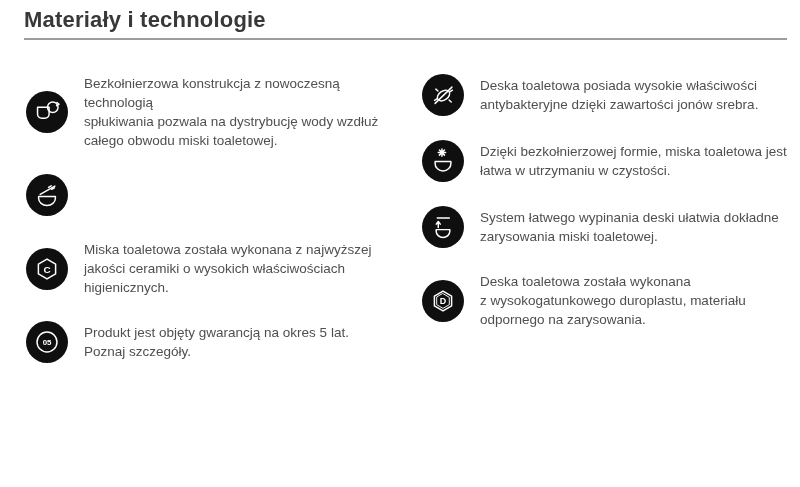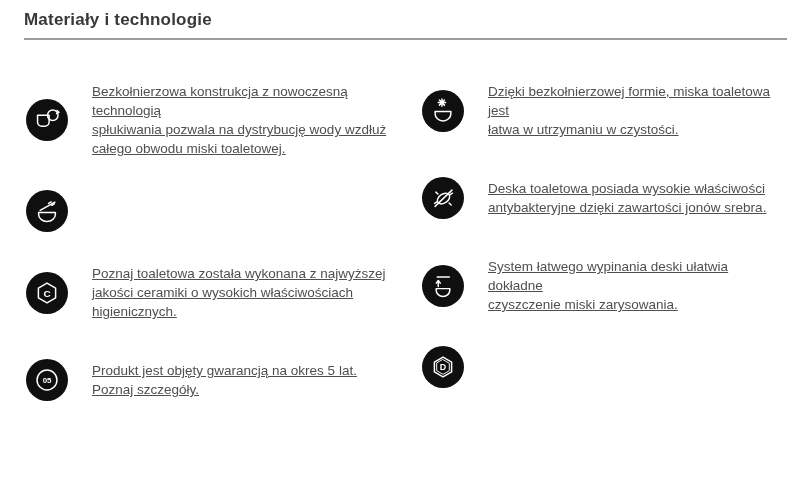--- a/index.html
+++ b/index.html
@@ -3,41 +3,40 @@
 <meta charset="utf-8">
 <style>
   html,body { margin:0; padding:0; background:#ffffff; }
   body {
     width:800px; height:487px; overflow:hidden;
     font-family:"Liberation Sans","DejaVu Sans",sans-serif;
     -webkit-font-smoothing:antialiased;
   }
   .page { padding:10px 13px 0 24px; }
   .page-title {
-    margin:0; font-size:17px; font-weight:600; color:#383838;
+    margin:0; font-size:22px; font-weight:600; color:#383838;
     letter-spacing:.2px; line-height:20px;
   }
   .divider {
     border:none; border-top:2px solid #9c9c9c;
     margin:8px 0 0 0; width:100%;
   }
   .cols { display:flex; margin-top:34px; margin-left:2px; }
   .col-left { width:370px; flex:0 0 370px; }
   .col-right { margin-left:26px; flex:1; min-width:0; }
   .item {
     display:flex; align-items:center; gap:16px;
     margin-bottom:24px; min-height:42px;
   }
   .icon { flex:0 0 42px; width:42px; height:42px; display:block; }
   .icon svg { display:block; }
   .txt {
-    margin:8px; flex:1; min-width:0;
+    margin:0; flex:1; min-width:0;
     font-size:13.5px; line-height:19px; color:#4f4f4f;
     white-space:pre-line;
-    text-decoration:underline;
   }
 </style>
 </head>
 <body>
 
 <div class="page">
   <h2 class="page-title">Materiały i technologie</h2>
   <hr class="divider">
   <div class="cols">
     <div class="col-left" id="col-left">
@@ -71,21 +70,21 @@
         <div class="item">
           <span class="icon">
             <svg viewBox="0 0 40 40" width="42" height="42" aria-hidden="true">
               <circle cx="20" cy="20" r="20" fill="#0f0f0f"></circle>
               <g fill="none" stroke="#ffffff" stroke-width="1.4" stroke-linecap="round" stroke-linejoin="round">
                 <path d="M20,10.5 L28.2,15.25 V24.75 L20,29.5 L11.8,24.75 V15.25 Z"></path>
                 <text x="20" y="23.6" text-anchor="middle" stroke="none" fill="#ffffff" font-family="Liberation Sans, sans-serif" font-weight="bold" font-size="9.5">C</text>
               </g>
             </svg>
           </span>
-          <p class="txt">Poznaj toaletowa została wykonana z najwyższej
+          <p class="txt">Miska toaletowa została wykonana z najwyższej
 jakości ceramiki o wysokich właściwościach
 higienicznych.</p>
         </div>
         <div class="item">
           <span class="icon">
             <svg viewBox="0 0 40 40" width="42" height="42" aria-hidden="true">
               <circle cx="20" cy="20" r="20" fill="#0f0f0f"></circle>
               <g fill="none" stroke="#ffffff" stroke-width="1.4" stroke-linecap="round" stroke-linejoin="round">
                 <circle cx="20" cy="20" r="9.5"></circle>
                 <text x="20" y="22.8" text-anchor="middle" stroke="none" fill="#ffffff" font-family="Liberation Sans, sans-serif" font-weight="bold" font-size="7.5">05</text>
@@ -95,63 +94,66 @@
           <p class="txt">Produkt jest objęty gwarancją na okres 5 lat.
 Poznaj szczegóły.</p>
         </div>
       </div>
     <div class="col-right" id="col-right">
         <div class="item">
           <span class="icon">
             <svg viewBox="0 0 40 40" width="42" height="42" aria-hidden="true">
               <circle cx="20" cy="20" r="20" fill="#0f0f0f"></circle>
               <g fill="none" stroke="#ffffff" stroke-width="1.4" stroke-linecap="round" stroke-linejoin="round">
-                <path d="M19,8.5 v7 M15.5,12 h7 M16.6,9.6 l4.8,4.8 M21.4,9.6 l-4.8,4.8"></path>
-                <path d="M12.5,20.5 h15 v2 a7.5,7 0 0 1 -15,0 z"></path>
-              </g>
-            </svg>
-          </span>
-          <p class="txt">Dzięki bezkołnierzowej formie, miska toaletowa jest
-łatwa w utrzymaniu w czystości.</p>
-        </div>
-        <div class="item">
-          <span class="icon">
-            <svg viewBox="0 0 40 40" width="42" height="42" aria-hidden="true">
-              <circle cx="20" cy="20" r="20" fill="#0f0f0f"></circle>
-              <g fill="none" stroke="#ffffff" stroke-width="1.4" stroke-linecap="round" stroke-linejoin="round">
                 <ellipse cx="20.5" cy="20.5" rx="6.5" ry="4.3" transform="rotate(-35 20.5 20.5)"></ellipse>
                 <path d="M15.2,16.2 l-2,-1.8 M25.8,24.8 l2,1.8 M14.2,23.8 l-2.2,1.4 M26.8,16.8 l2.2,-1.4"></path>
                 <path d="M12.5,28 L28.5,12.5"></path>
               </g>
             </svg>
           </span>
           <p class="txt">Deska toaletowa posiada wysokie właściwości
 antybakteryjne dzięki zawartości jonów srebra.</p>
         </div>
         <div class="item">
           <span class="icon">
             <svg viewBox="0 0 40 40" width="42" height="42" aria-hidden="true">
               <circle cx="20" cy="20" r="20" fill="#0f0f0f"></circle>
               <g fill="none" stroke="#ffffff" stroke-width="1.4" stroke-linecap="round" stroke-linejoin="round">
+                <path d="M19,8.5 v7 M15.5,12 h7 M16.6,9.6 l4.8,4.8 M21.4,9.6 l-4.8,4.8"></path>
+                <path d="M12.5,20.5 h15 v2 a7.5,7 0 0 1 -15,0 z"></path>
+              </g>
+            </svg>
+          </span>
+          <p class="txt">Dzięki bezkołnierzowej formie, miska toaletowa jest
+łatwa w utrzymaniu w czystości.</p>
+        </div>
+        <div class="item">
+          <span class="icon">
+            <svg viewBox="0 0 40 40" width="42" height="42" aria-hidden="true">
+              <circle cx="20" cy="20" r="20" fill="#0f0f0f"></circle>
+              <g fill="none" stroke="#ffffff" stroke-width="1.4" stroke-linecap="round" stroke-linejoin="round">
                 <path d="M14.5,11.5 h11.5"></path>
                 <path d="M15.5,20.5 v-5 M13.6,17.3 L15.5,14.8 l1.9,2.5"></path>
                 <path d="M13.5,22.5 h13 v1.5 a6.5,6 0 0 1 -13,0 z"></path>
               </g>
             </svg>
           </span>
           <p class="txt">System łatwego wypinania deski ułatwia dokładne
-czyszczenie miski zarysowania.</p>
+zarysowania miski toaletowej.</p>
         </div>
         <div class="item">
           <span class="icon">
             <svg viewBox="0 0 40 40" width="42" height="42" aria-hidden="true">
               <circle cx="20" cy="20" r="20" fill="#0f0f0f"></circle>
               <g fill="none" stroke="#ffffff" stroke-width="1.4" stroke-linecap="round" stroke-linejoin="round">
                 <path d="M20,10.5 L28.2,15.25 V24.75 L20,29.5 L11.8,24.75 V15.25 Z"></path>
                 <path stroke-width="0.9" d="M20,13 L26,16.5 V23.5 L20,27 L14,23.5 V16.5 Z"></path>
                 <text x="20" y="23.3" text-anchor="middle" stroke="none" fill="#ffffff" font-family="Liberation Sans, sans-serif" font-weight="bold" font-size="8.5">D</text>
               </g>
             </svg>
           </span>
+          <p class="txt">Deska toaletowa została wykonana
+z wysokogatunkowego duroplastu, materiału
+odpornego na zarysowania.</p>
         </div>
       </div>
   </div>
 </div>
 
 </body></html>

